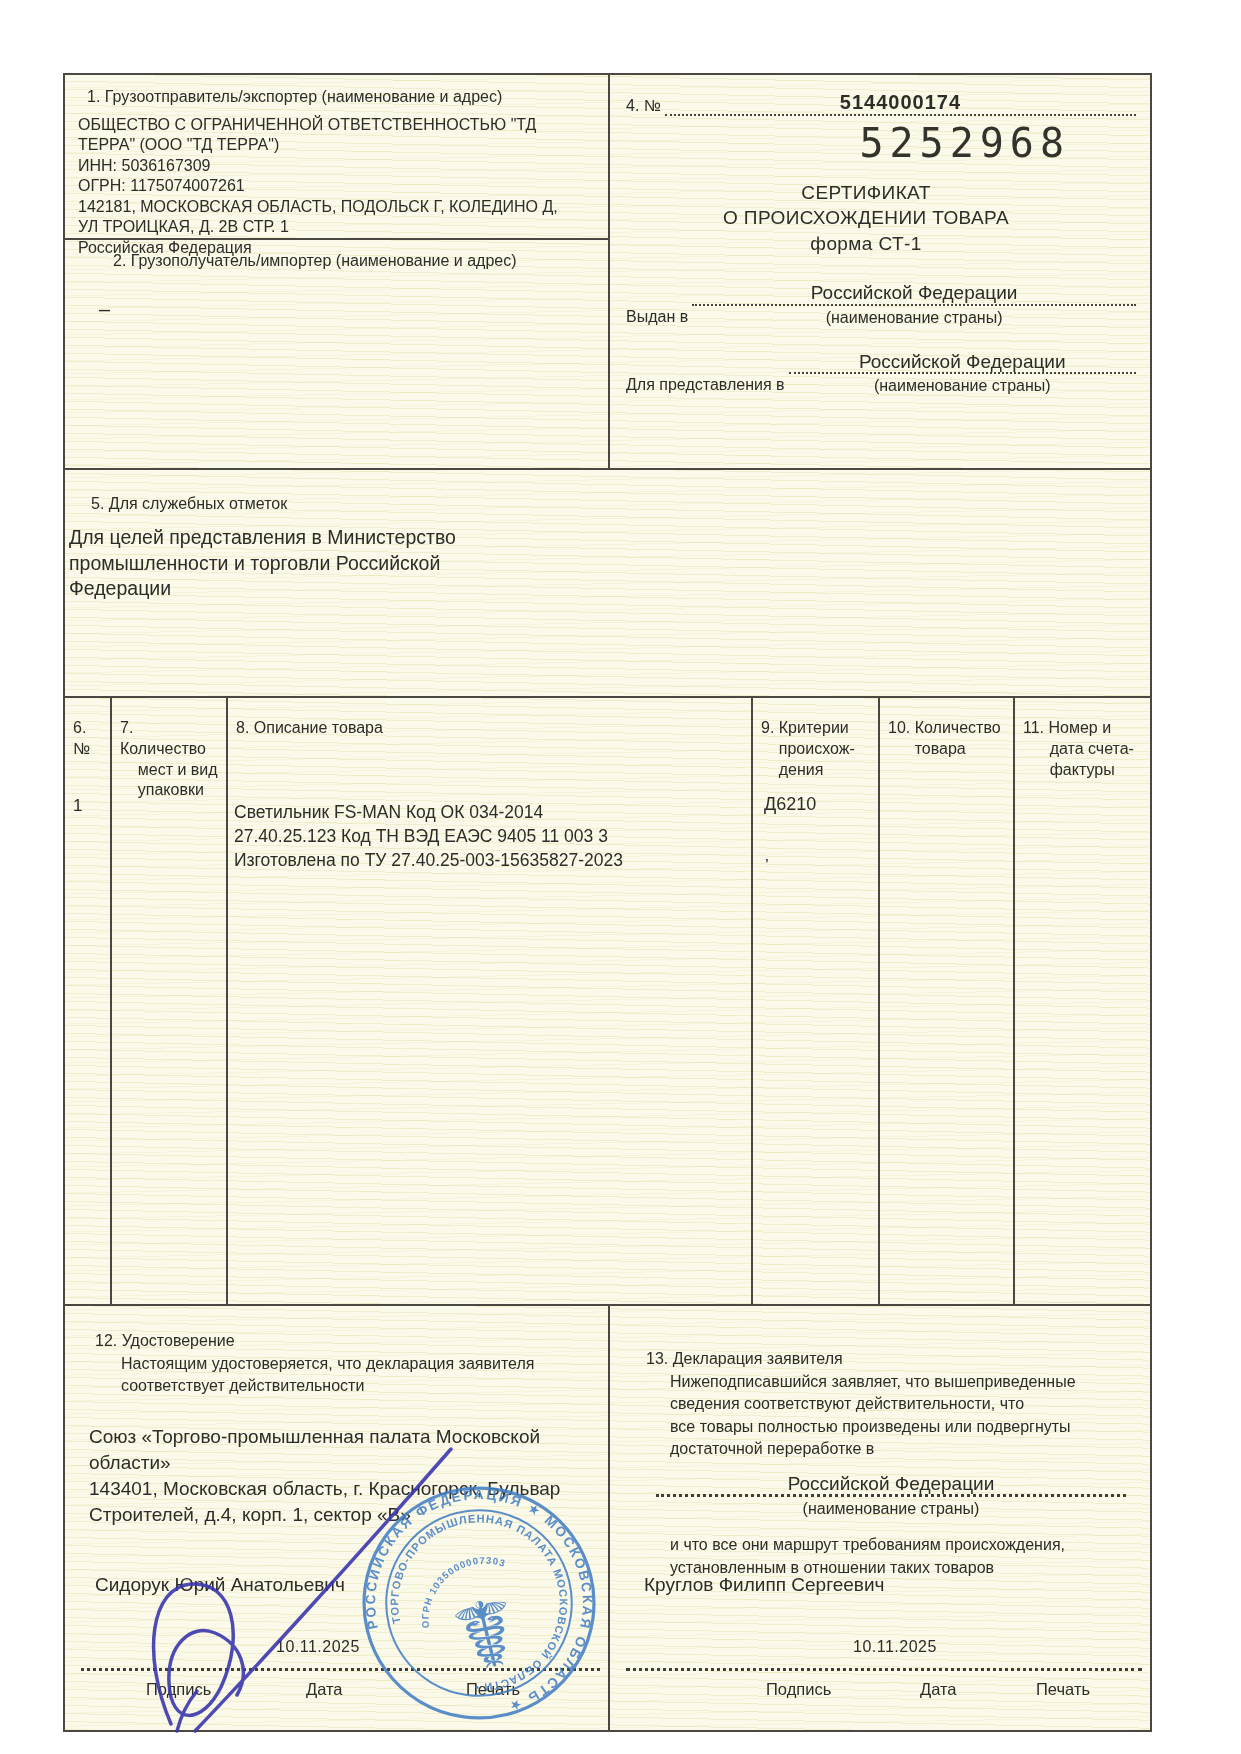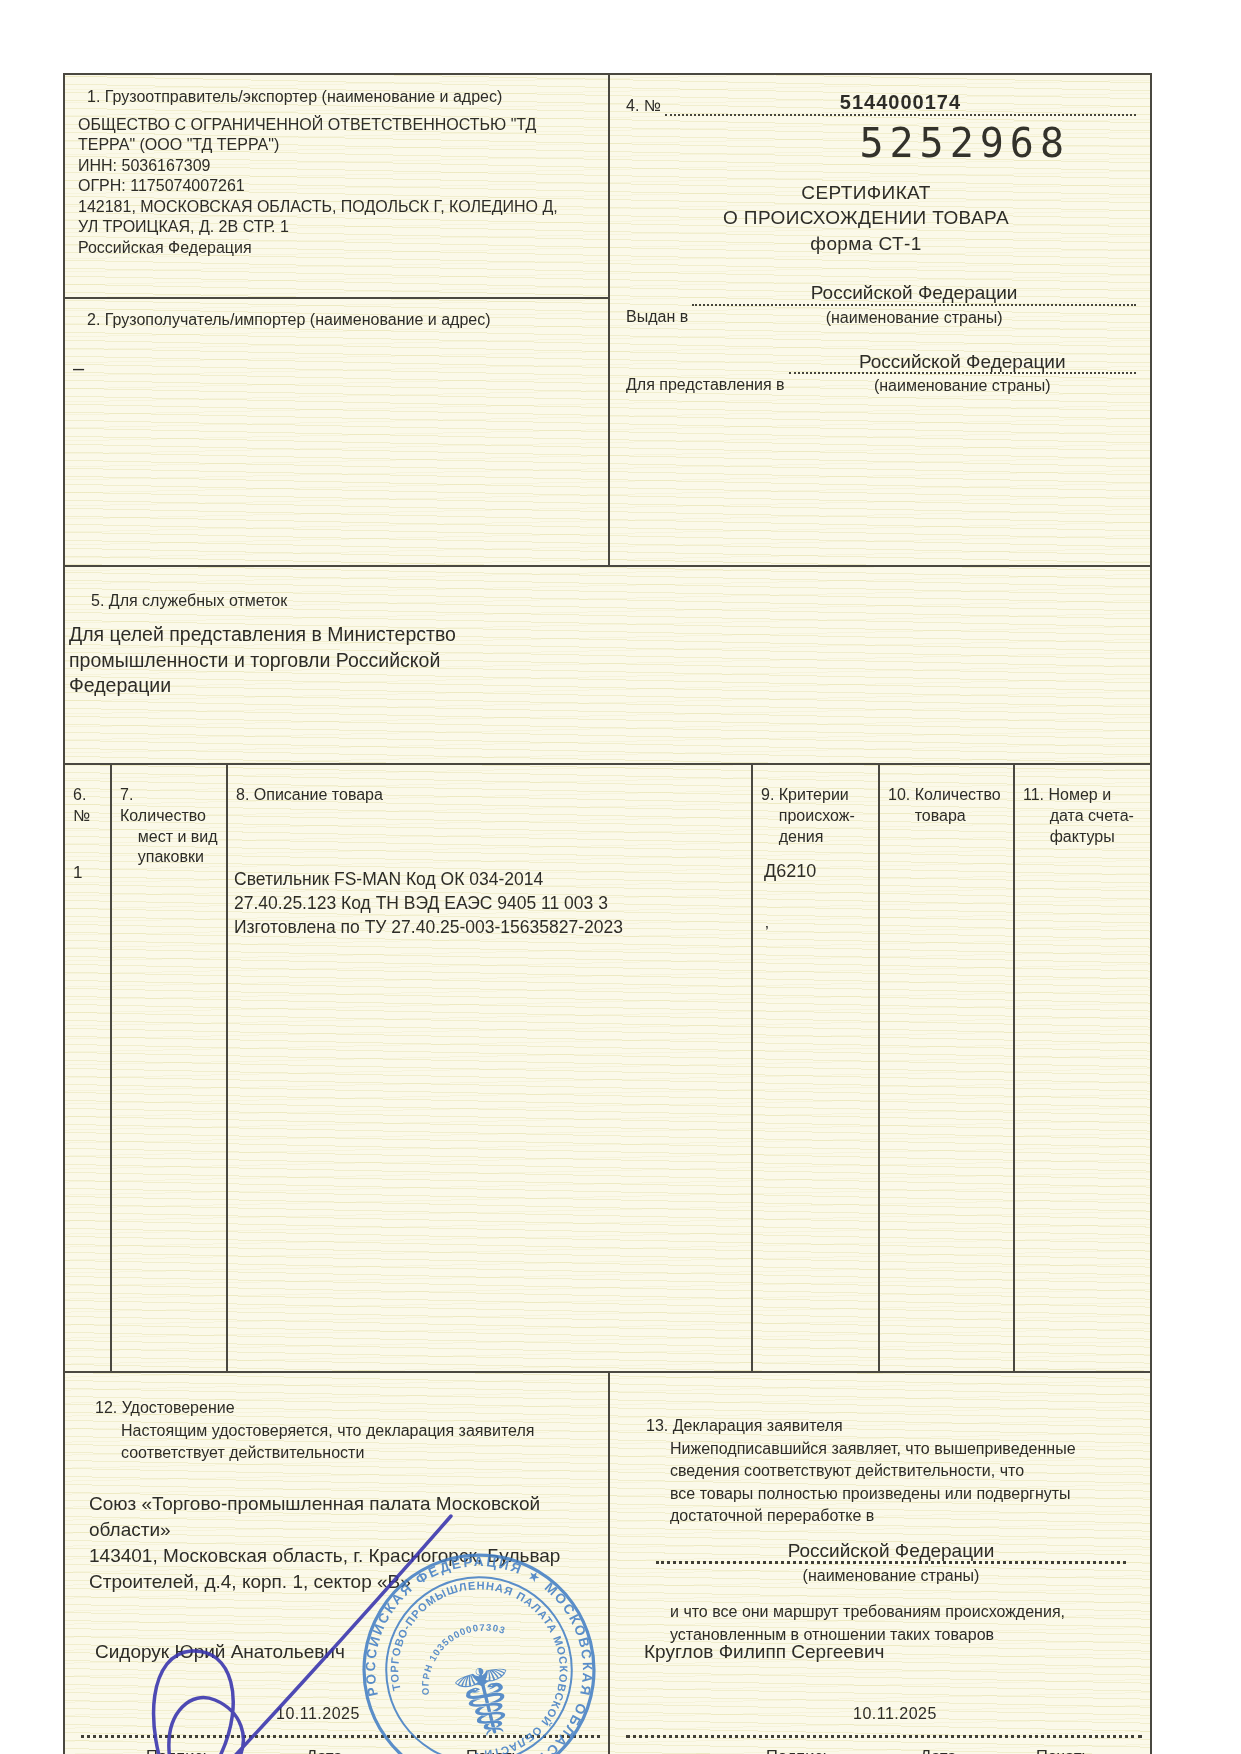--- a/index.html
+++ b/index.html
@@ -10,41 +10,41 @@
     background-color:#fbf9e9;
     background-image:
       repeating-linear-gradient(1.2deg, rgba(200,193,92,0.20) 0px, rgba(200,193,92,0.20) 1px, rgba(0,0,0,0) 1px, rgba(0,0,0,0) 8px),
       repeating-linear-gradient(-1.2deg, rgba(214,208,130,0.13) 0px, rgba(214,208,130,0.13) 1px, rgba(0,0,0,0) 1px, rgba(0,0,0,0) 13px);
   }
   .grid2{display:grid;grid-template-columns:545px 1fr;}
   .bdr{border-right:2px solid #4a4840;}
   .pre{white-space:pre-wrap;}
   .boxlabel{font-size:16px;}
   
-  .box1{height:224px;box-sizing:border-box;padding:13px 6px 0 6px;border-bottom:2px solid #4a4840;}
+  .box1{height:165px;box-sizing:border-box;padding:13px 6px 0 6px;border-bottom:2px solid #4a4840;}
   .box1 .boxlabel{margin-left:16px;}
   .box1 .val{margin-top:9px;font-size:16px;line-height:1.28;margin-left:7px;}
-  .box2{height:266px;box-sizing:border-box;padding:12px 6px 0 6px;}
+  .box2{height:228px;box-sizing:border-box;padding:12px 6px 0 6px;margin-left:26px;}
   .box2 .boxlabel{margin-left:16px;}
   .box2 .val{margin-top:28px;font-size:20px;margin-left:2px;}
   .box4{height:383px;box-sizing:border-box;padding:16px 14px 0 16px;}
   .frow{display:flex;align-items:flex-end;}
   .flbl{font-size:16px;white-space:nowrap;padding-bottom:1px;margin-right:4px;}
   .fcol{flex:1;display:flex;flex-direction:column;justify-content:center;}
   .dotfield{border-bottom:2.5px dotted #46453c;text-align:center;line-height:1.15;}
   .numval{font-size:20px;font-weight:bold;letter-spacing:1px;}
   .serial{margin-top:4px;text-align:right;padding-right:66px;font-family:"DejaVu Sans Mono",monospace;font-size:40px;letter-spacing:6px;color:#33322b;}
   .title{margin-top:14px;text-align:center;font-size:19px;line-height:1.33;letter-spacing:.4px;padding-right:30px;}
   .fval{font-size:19px;}
   .fsub{text-align:center;font-size:16px;margin-top:3px;}
   .mt26{margin-top:26px;}
   .mt24{margin-top:24px;}
   
   .box3{height:226px;box-sizing:border-box;padding:34px 8px 0 20px;font-size:16px;line-height:1.45;}
-  .box5{height:196px;box-sizing:border-box;padding:25px 8px 0 4px;}
+  .box5{height:226px;box-sizing:border-box;padding:25px 8px 0 4px;}
   .box5 .boxlabel{margin-left:22px;}
   .box5 .val{margin-top:12px;font-size:19.5px;line-height:1.32;}
   
   .tgrid{display:grid;grid-template-columns:47px 116px 525px 127px 135px 1fr;height:606px;border-bottom:2px solid #4a4840;}
   .tcol{position:relative;box-sizing:border-box;padding:20px 4px 0 8px;}
   .thead{font-size:16px;line-height:1.3;}
   .tb{position:absolute;left:8px;right:4px;}
   .cell-num{top:98px;font-size:17px;}
   .cell-desc{top:102px;left:6px;font-size:17.5px;line-height:1.38;}
   .cell-crit{top:96px;left:11px;font-size:18px;}

